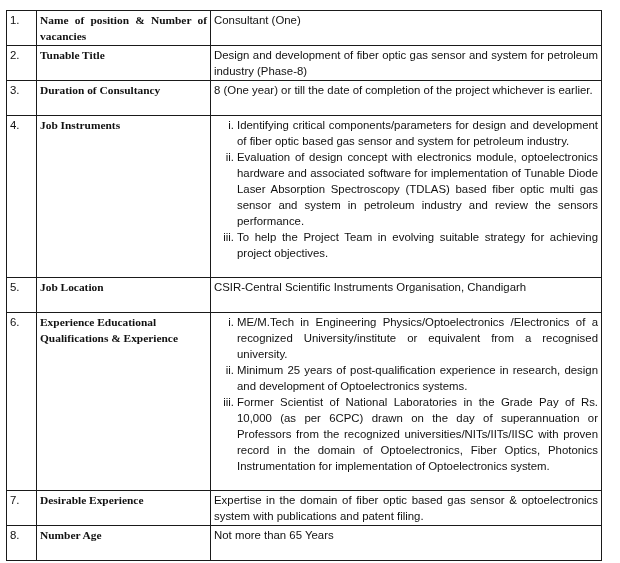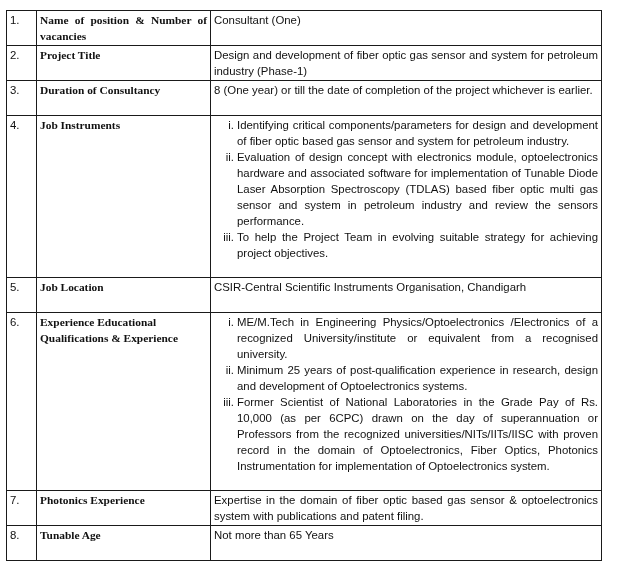--- a/index.html
+++ b/index.html
@@ -77,22 +77,22 @@
     <col class="col-value">
   </colgroup>
   <tbody>
     <tr class="r1">
       <td>1.</td>
       <td class="label">Name of position &amp; Number of vacancies</td>
       <td class="value">Consultant (One)</td>
     </tr>
     <tr class="r2">
       <td>2.</td>
-      <td class="label">Project Title</td>
-      <td class="value">Design and development of fiber optic gas sensor and system for petroleum industry (Phase-1)</td>
+      <td class="label">Tunable Title</td>
+      <td class="value">Design and development of fiber optic gas sensor and system for petroleum industry (Phase-8)</td>
     </tr>
     <tr class="r3">
       <td>3.</td>
       <td class="label">Duration of Consultancy</td>
       <td class="value">8 (One year) or till the date of completion of the project whichever is earlier.</td>
     </tr>
     <tr class="r4">
       <td>4.</td>
       <td class="label">Job Instruments</td>
       <td class="value">
@@ -135,22 +135,22 @@
           </li>
           <li>
             <span class="marker">iii.</span>
             <span>Former Scientist of National Laboratories in the Grade Pay of Rs. 10,000 (as per 6CPC) drawn on the day of superannuation or Professors from the recognized universities/NITs/IITs/IISC with proven record in the domain of Optoelectronics, Fiber Optics, Photonics Instrumentation for implementation of Optoelectronics system.</span>
           </li>
         </ol>
       </td>
     </tr>
     <tr class="r7">
       <td>7.</td>
-      <td class="label">Photonics Experience</td>
+      <td class="label">Desirable Experience</td>
       <td class="value">Expertise in the domain of fiber optic based gas sensor &amp; optoelectronics system with publications and patent filing.</td>
     </tr>
     <tr class="r8">
       <td>8.</td>
-      <td class="label">Tunable Age</td>
+      <td class="label">Number Age</td>
       <td class="value">Not more than 65 Years</td>
     </tr>
   </tbody>
 </table>
 
 </body></html>

